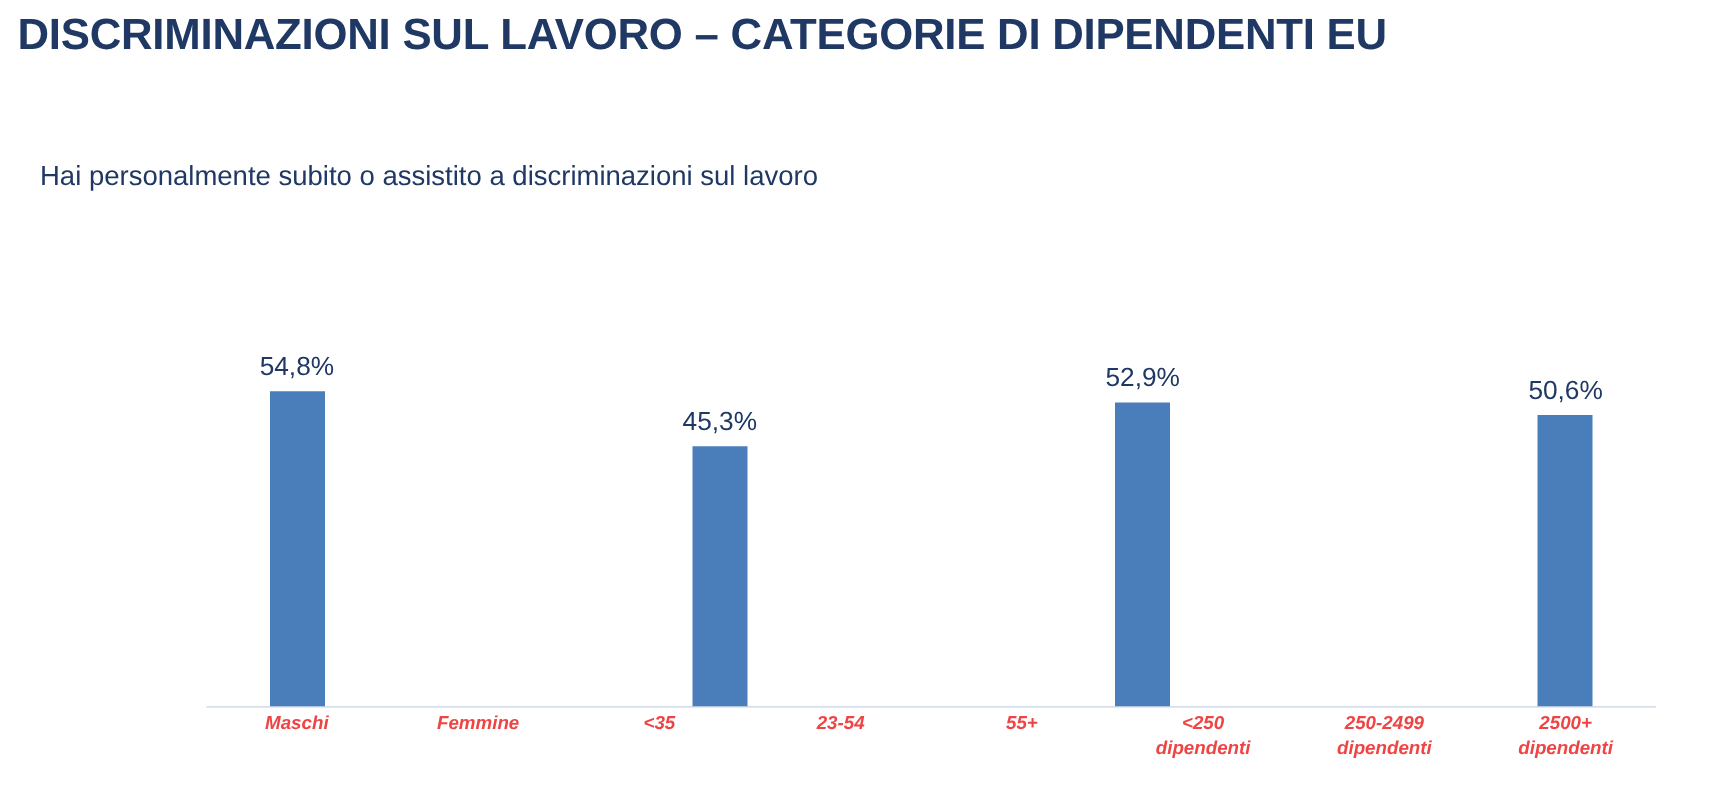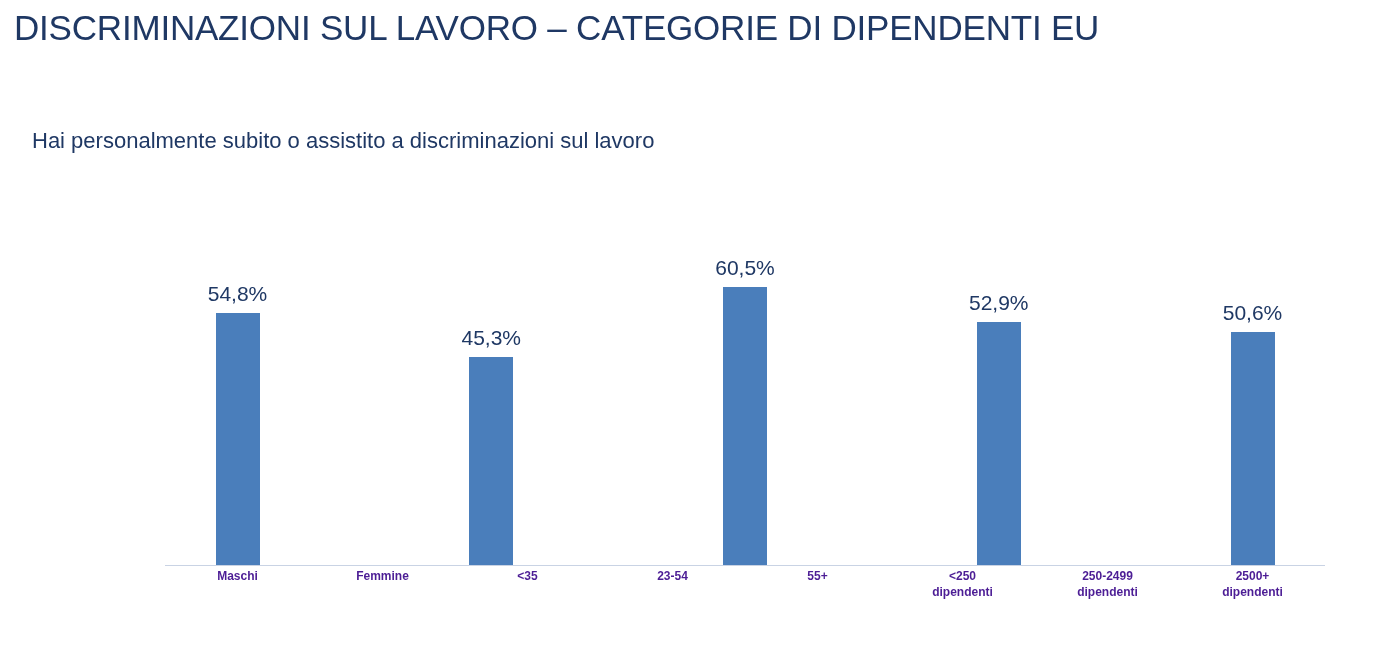--- a/index.html
+++ b/index.html
@@ -18,21 +18,21 @@
   .slide {
     position: relative;
     width: 1387px;
     height: 647px;
   }
   .title {
     position: absolute;
     left: 14px;
     top: 8px;
     font-size: 35px;
-    font-weight: normal;
+    font-weight: bold;
     color: #1f3864;
     letter-spacing: -0.2px;
     white-space: nowrap;
   }
   .subtitle {
     position: absolute;
     left: 32px;
     top: 128px;
     font-size: 22px;
     font-weight: normal;
@@ -80,24 +80,25 @@
     position: absolute;
     left: 0;
     top: 334px;
     width: 1160px;
     display: flex;
     justify-content: space-between;
   }
   .cat {
     width: 145px;
     text-align: center;
-    font-size: 12px;
+    font-size: 15px;
     font-weight: bold;
-    color: #4c1d95;
+    color: #ef4444;
     line-height: 1.32;
+    font-style: italic;
   }
 </style>
 </head>
 <body>
 
 <div class="slide">
 
   <div class="title">DISCRIMINAZIONI SUL LAVORO – CATEGORIE DI DIPENDENTI EU</div>
 
   <div class="subtitle">Hai personalmente subito o assistito a discriminazioni sul lavoro</div>
@@ -110,24 +111,20 @@
         <div class="bar-label">54,8%</div>
         <div class="bar" style="height:252px"></div>
       </div>
 
       <div class="col">
         <div class="bar-label">45,3%</div>
         <div class="bar" style="height:208px"></div>
       </div>
 
 
-      <div class="col">
-        <div class="bar-label">60,5%</div>
-        <div class="bar" style="height:278px"></div>
-      </div>
 
       <div class="col">
         <div class="bar-label">52,9%</div>
         <div class="bar" style="height:243px"></div>
       </div>
 
       <div class="col">
         <div class="bar-label">50,6%</div>
         <div class="bar" style="height:233px"></div>
       </div>

